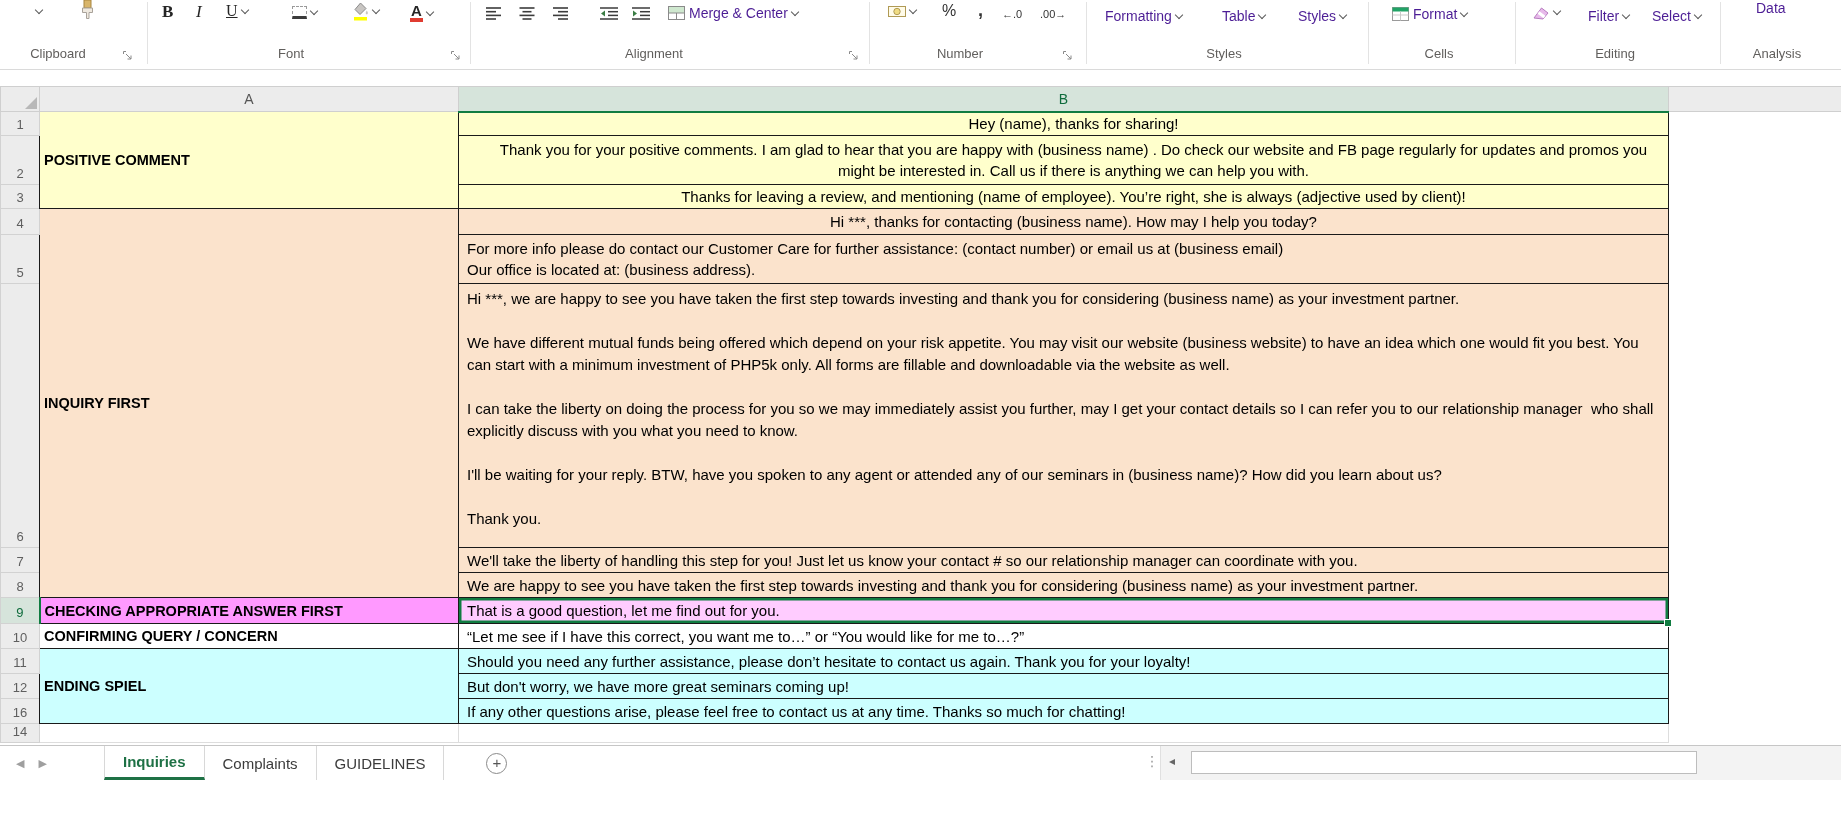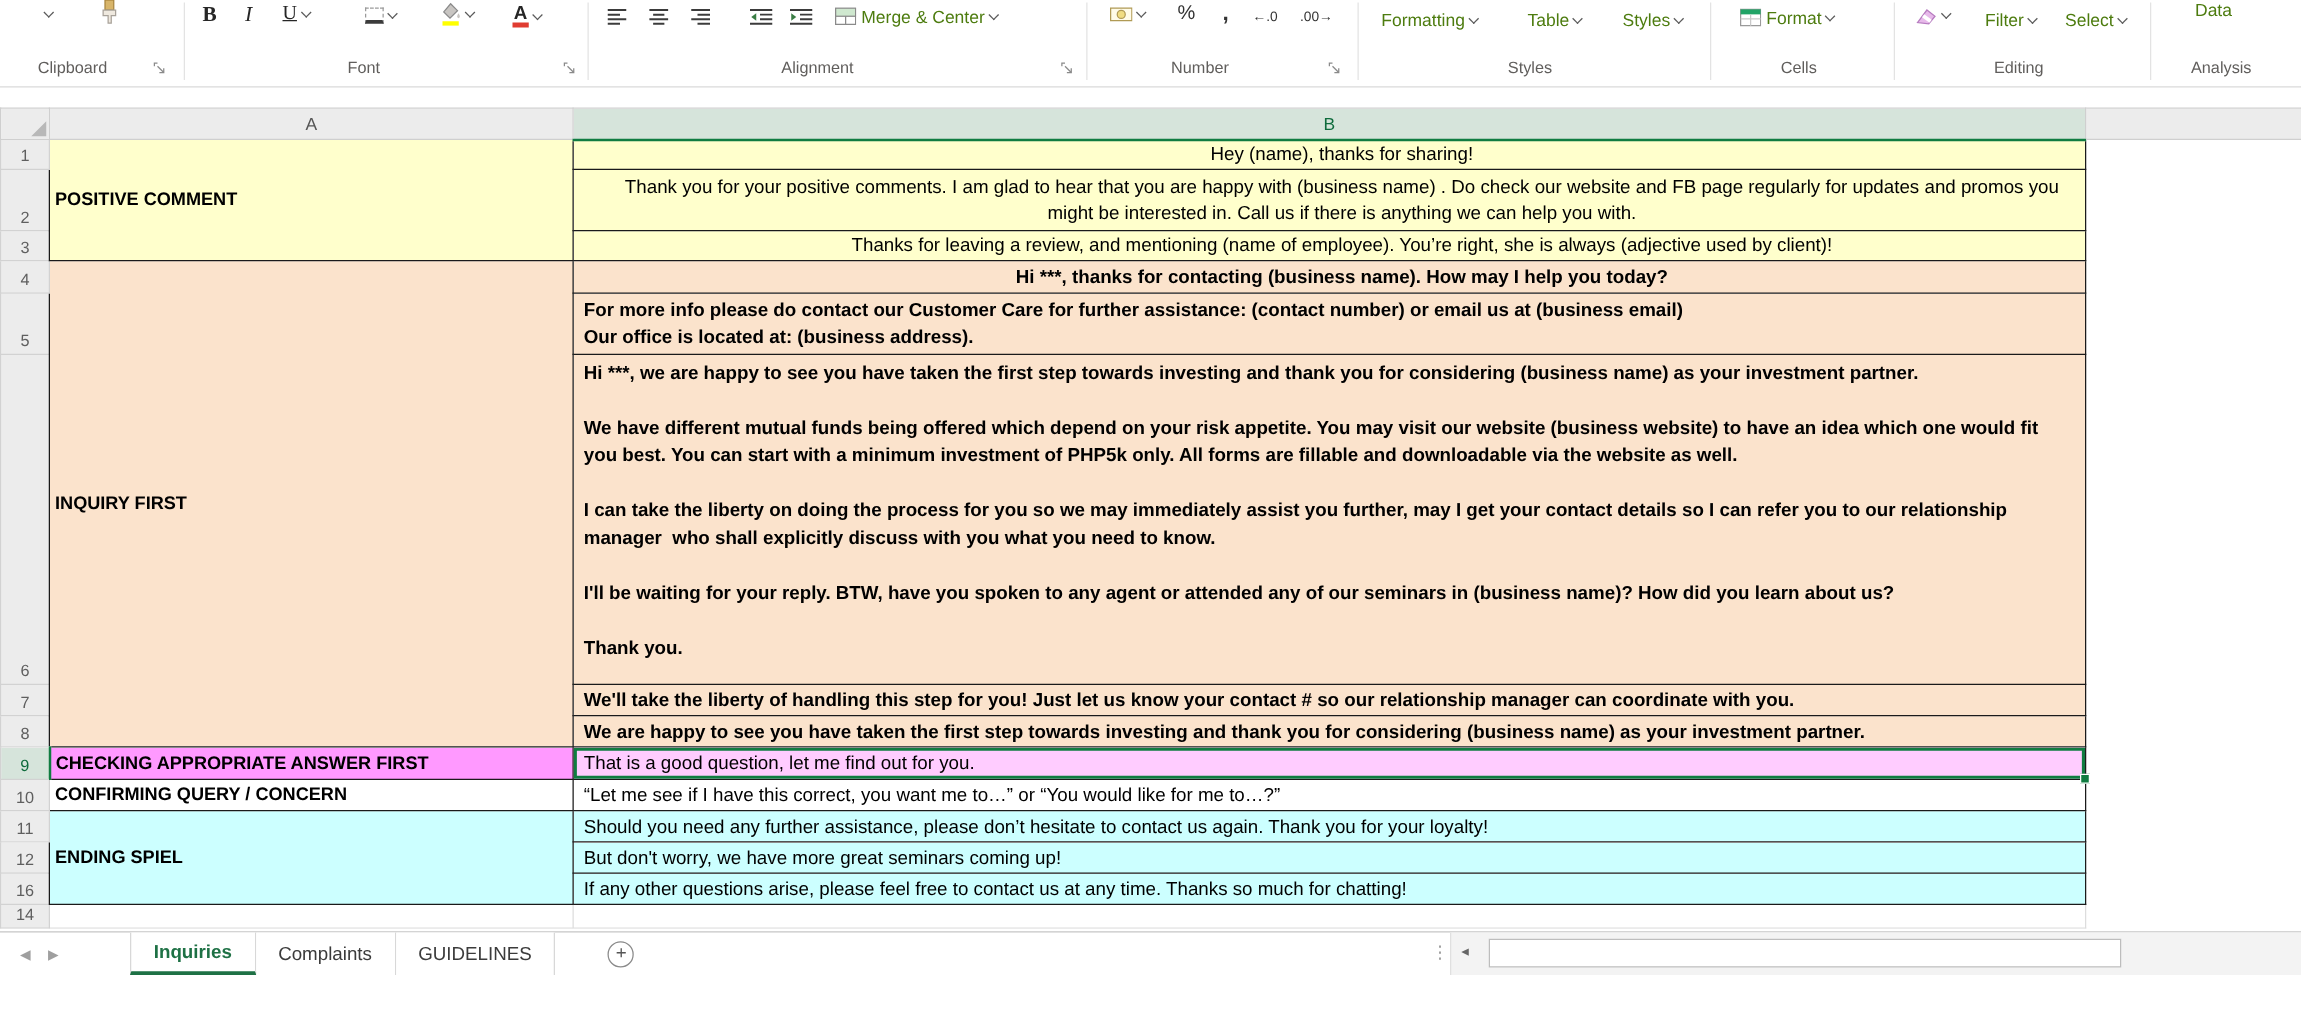--- a/index.html
+++ b/index.html
@@ -4,21 +4,21 @@
 <style>
   * { box-sizing: border-box; margin: 0; padding: 0; }
   body { font-family: "Liberation Sans", sans-serif; background: #fff; }
   .app { position: relative; width: 1841px; height: 815px; overflow: hidden; background: #fff; }
 
   
   .ribbon { position: relative; height: 70px; background: #fff; border-bottom: 1px solid #DADADA; overflow: hidden; }
   .rsep { position: absolute; top: 2px; width: 1px; height: 62px; background: #E3E3E3; }
   .rlabel { position: absolute; top: 46px; width: 90px; text-align: center; font-size: 13px; color: #605E5C; }
   .rbtn { position: absolute; display: flex; align-items: center; gap: 4px; color: #262626; cursor: default; }
-  .rtext { font-size: 14px; color: #4d7c0f; }
+  .rtext { font-size: 14px; color: #4c1d95; }
   .chv { display: inline-block; width: 6px; height: 6px; border-right: 1.5px solid #5a5a5a; border-bottom: 1.5px solid #5a5a5a; transform: rotate(45deg); margin-top: -3px; }
   .bbold { font-weight: bold; font-size: 17px; font-family: "Liberation Serif", serif; }
   .bital { font-style: italic; font-size: 17px; font-family: "Liberation Serif", serif; }
   .bund  { font-size: 16px; text-decoration: underline; font-family: "Liberation Serif", serif; }
   .borderico { display: inline-block; width: 15px; height: 13px; border: 1px dashed #9a9a9a; border-bottom: 3px solid #3b3b3b; }
   .fontcolor { font-weight: bold; font-size: 15px; line-height: 14px; border-bottom: 4px solid #E03C31; padding: 0 1px; }
   .launcher { position: absolute; width: 12px; height: 12px; }
   .num-small { font-size: 11px; color: #333; letter-spacing: 0px; }
   .pct { font-size: 16px; color: #333; }
   .comma { font-size: 18px; font-weight: bold; color: #333; }
@@ -46,21 +46,21 @@
   td.selgut { background: #D6E4DB; color: #0E6B3C; border-right: 2px solid #107C41; }
   td.a, td.b { border: 1px solid #1a1a1a; font-size: 15px; color: #000; }
   td.a { text-align: left; vertical-align: middle; font-weight: bold; font-size: 14.5px; padding: 0 4px; }
   td.b { padding: 0 8px; vertical-align: middle; text-align: left; }
   td.b.center { text-align: center; padding-left: 28px; }
   td.b.prewrap { white-space: pre-wrap; }
   td.b.top { vertical-align: top; padding-top: 4px; line-height: 22px; }
   td.filler { border: none; background: #fff; }
   td.r14c { border: 1px solid #DDDDDD; background: #fff; }
   .fill-yellow { background: #FFFFCC; }
-  .fill-tan { background: #FBE3CC; font-weight: bold; }
+  .fill-tan { background: #FBE3CC; }
   .fill-pinkA { background: #FF99FF; }
   .fill-pinkB { background: #FFCCFF; }
   .fill-cyan { background: #CCFFFF; }
   .fill-white { background: #FFFFFF; }
   td.selected { box-shadow: inset 0 0 0 2.5px #107C41; position: relative; overflow: visible; }
   .fill-handle { position: absolute; right: -4px; bottom: -4px; width: 8px; height: 8px; background: #107C41; border: 1.5px solid #fff; z-index: 5; }
   .rowline { line-height: 21px; margin-left: 24px; }
 
   .r1  { height: 24px; } .r2  { height: 49px; } .r3  { height: 24px; }
   .r4  { height: 26px; } .r5  { height: 49px; } .r6  { height: 264px; }

